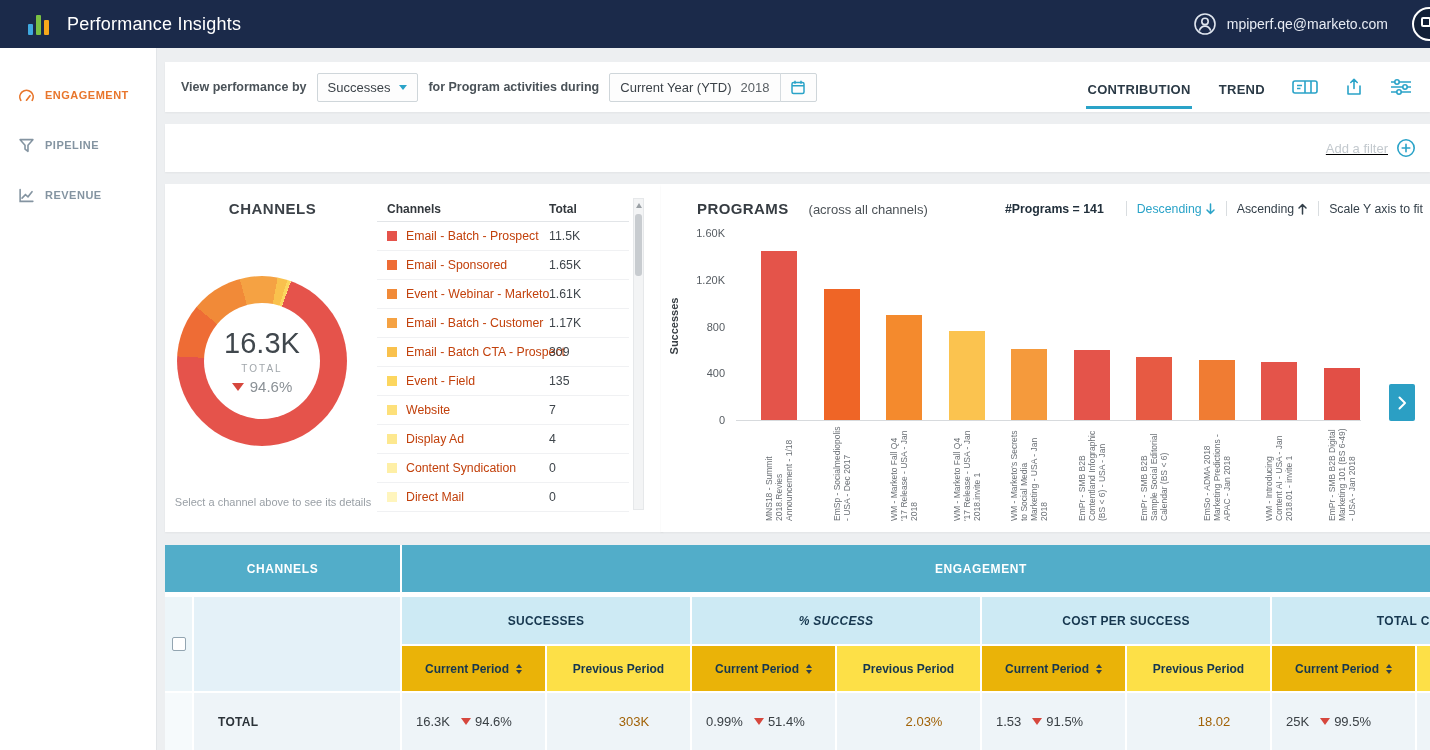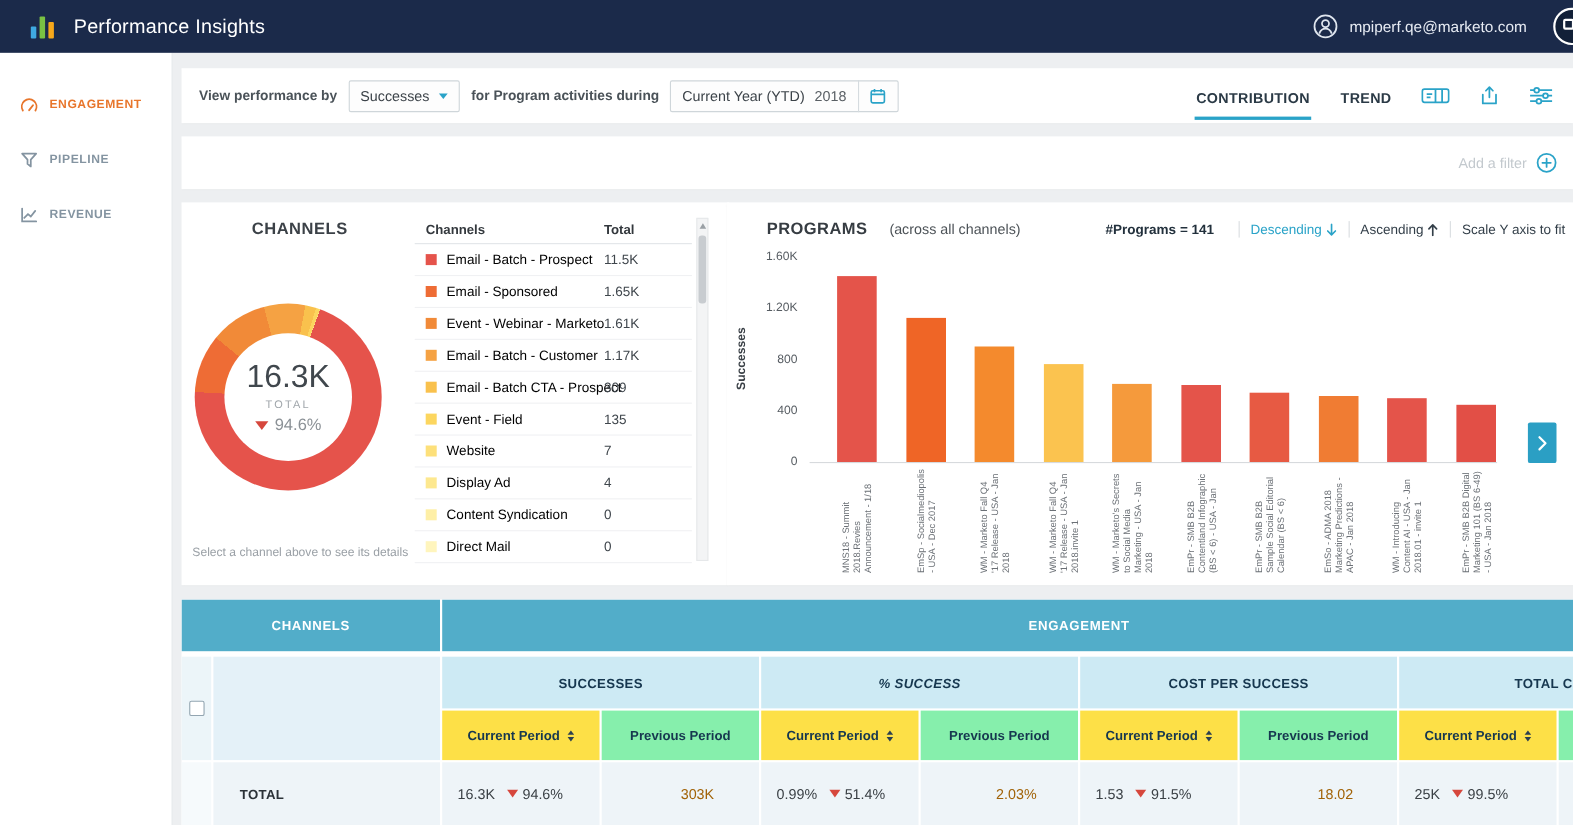--- a/index.html
+++ b/index.html
@@ -40,21 +40,21 @@
     border-top:5px solid #2aa3c8; }
   .select .year { color:#5a6065; }
   .select .calwrap { border-left:1px solid #d5dbdf; margin-left:2px; padding-left:9px; height:29px;
     display:flex; align-items:center; color:#2aa3c8; }
   .tb-right { position:absolute; right:18px; top:0; height:50px; display:flex; align-items:center; gap:26px; }
   .tab { font-size:13px; font-weight:bold; color:#2b3a46; letter-spacing:.3px; padding:16px 1px 12px; cursor:pointer; }
   .tab.active { border-bottom:3px solid #2aa3c8; padding-bottom:9px; }
   .tb-icon { color:#2aa3c8; display:flex; align-items:center; cursor:pointer; }
 
   
-  .filterbar { left:165px; top:124px; width:1265px; height:48px; display:flex; align-items:center; justify-content:flex-end; padding-right:14px; gap:8px; }
+  .filterbar { left:165px; top:124px; width:1265px; height:48px; display:flex; align-items:center; justify-content:flex-end; padding-right:14px; gap:8px;text-decoration:underline; }
   .addfilter-label { font-size:13px; color:#c3c9ce; }
   .plus-icon { color:#2aa3c8; display:flex; cursor:pointer; }
 
   
   .channels-card { left:165px; top:184px; width:498px; height:348px; }
   .ch-title { position:absolute; left:0; top:16px; width:215px; text-align:center;
     font-size:15px; font-weight:bold; color:#3b4147; letter-spacing:.5px; }
   .donut { position:absolute; left:12px; top:92px; width:170px; height:170px; border-radius:50%; }
   .donut::after { content:""; position:absolute; left:27px; top:27px; width:116px; height:116px;
     border-radius:50%; background:#ffffff; }
@@ -65,21 +65,21 @@
   .donut-delta { display:flex; align-items:center; gap:6px; margin-top:4px; font-size:15px; color:#8b9196; }
   .tri-down-lg { width:0; height:0; border-left:6px solid transparent; border-right:6px solid transparent; border-top:8px solid #d6473d; }
   .ch-hint { position:absolute; left:2px; top:312px; width:212px; text-align:center; font-size:11px; color:#9aa0a6; line-height:13px; }
   .ch-list { position:absolute; left:212px; top:12px; width:252px; }
   .ch-lhead { position:relative; height:26px; display:flex; align-items:center; padding-left:10px;
     font-size:12px; font-weight:bold; color:#33383d; border-bottom:1px solid #e2e5e8; }
   .ch-lhead .lh-total { position:absolute; left:172px; }
   .ch-row { position:relative; height:29px; display:flex; align-items:center; padding-left:10px;
     border-bottom:1px solid #f0f1f3; cursor:pointer; }
   .ch-row .sw { width:10px; height:10px; margin-right:9px; flex:0 0 auto; }
-  .ch-row .ch-name { font-size:12.3px; color:#000000; white-space:nowrap;text-align:right; }
+  .ch-row .ch-name { font-size:12.3px; color:#c2410c; white-space:nowrap;text-align:right; }
   .ch-row .ch-total { position:absolute; left:172px; font-size:12.3px; color:#3f464c; }
   .sb-track { position:absolute; left:468px; top:14px; width:11px; height:312px; background:#f3f4f5; border:1px solid #e6e8ea; }
   .sb-btn { position:absolute; left:0; top:0; width:9px; height:13px; display:flex; align-items:center; justify-content:center; }
   .sb-btn i { width:0; height:0; border-left:3.5px solid transparent; border-right:3.5px solid transparent; border-bottom:5px solid #9aa0a5; }
   .sb-thumb { position:absolute; left:1px; top:15px; width:7px; height:62px; background:#c8ccd0; border-radius:3px; }
 
   
   .programs-card { left:661px; top:184px; width:799px; height:348px; }
   .pr-title-row { position:absolute; left:36px; top:16px; display:flex; align-items:baseline; gap:7px; }
   .pr-title { font-size:15px; font-weight:bold; color:#363c42; letter-spacing:.4px; }
@@ -99,22 +99,22 @@
     transform:translateX(-50%) rotate(180deg); font-size:8.5px; line-height:10px; color:#6b7076; text-align:left; }
   .next-btn { position:absolute; left:728px; top:200px; width:26px; height:37px; background:#2b9fc4;
     border-radius:2px; display:flex; align-items:center; justify-content:center; cursor:pointer; }
 
   
   .btable { position:absolute; left:165px; top:545px; width:1265px; height:205px; background:#ffffff; overflow:hidden; }
   .cell { position:absolute; display:flex; align-items:center; justify-content:center; }
   .hdr1 { top:0; height:47px; background:#52adc9; color:#ffffff; font-size:12px; font-weight:bold; letter-spacing:.6px; }
   .hdr2 { top:52px; height:47px; background:#cdeaf4; color:#16374f; font-size:12px; font-weight:bold; letter-spacing:.3px; }
   .hdr3 { top:101px; height:45px; font-size:12px; font-weight:bold; color:#16374f; gap:7px; }
-  .hdr3.cur { background:#fde047; }
-  .hdr3.prev { background:#86efac; }
+  .hdr3.cur { background:#eab308; }
+  .hdr3.prev { background:#fde047; }
   .merge23 { top:52px; height:94px; }
   .bg-chk { background:#ecf5f9; }
   .bg-name { background:#e4f1f8; }
   .drow { top:148px; height:57px; background:#eef4f8; }
   .drow.val { justify-content:flex-start; padding-left:14px; gap:11px; font-size:13px; color:#3a4045; }
   .drow.prev { justify-content:center; padding-left:31px; font-size:13px; color:#a16207; }
   .total-name { justify-content:flex-start; padding-left:24px; font-size:12px; font-weight:bold; color:#2b3238; letter-spacing:.3px; }
   .tbl-check { position:absolute; left:7px; top:92px; width:14px; height:14px; border:1.5px solid #93a5b1; border-radius:2px; background:#fff; cursor:pointer; }
   .sort { display:inline-flex; flex-direction:column; gap:2px; }
   .sort i { width:0; height:0; border-left:3.5px solid transparent; border-right:3.5px solid transparent; }

